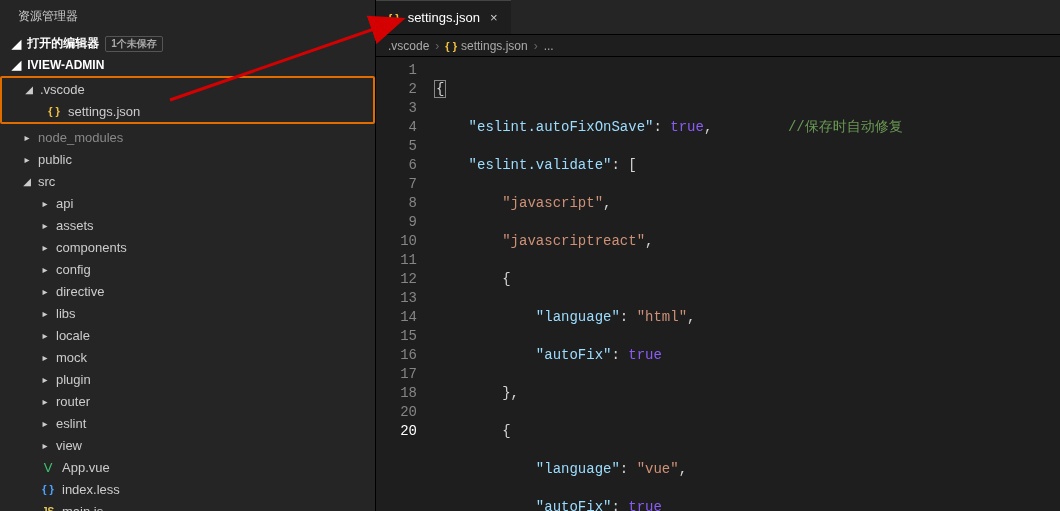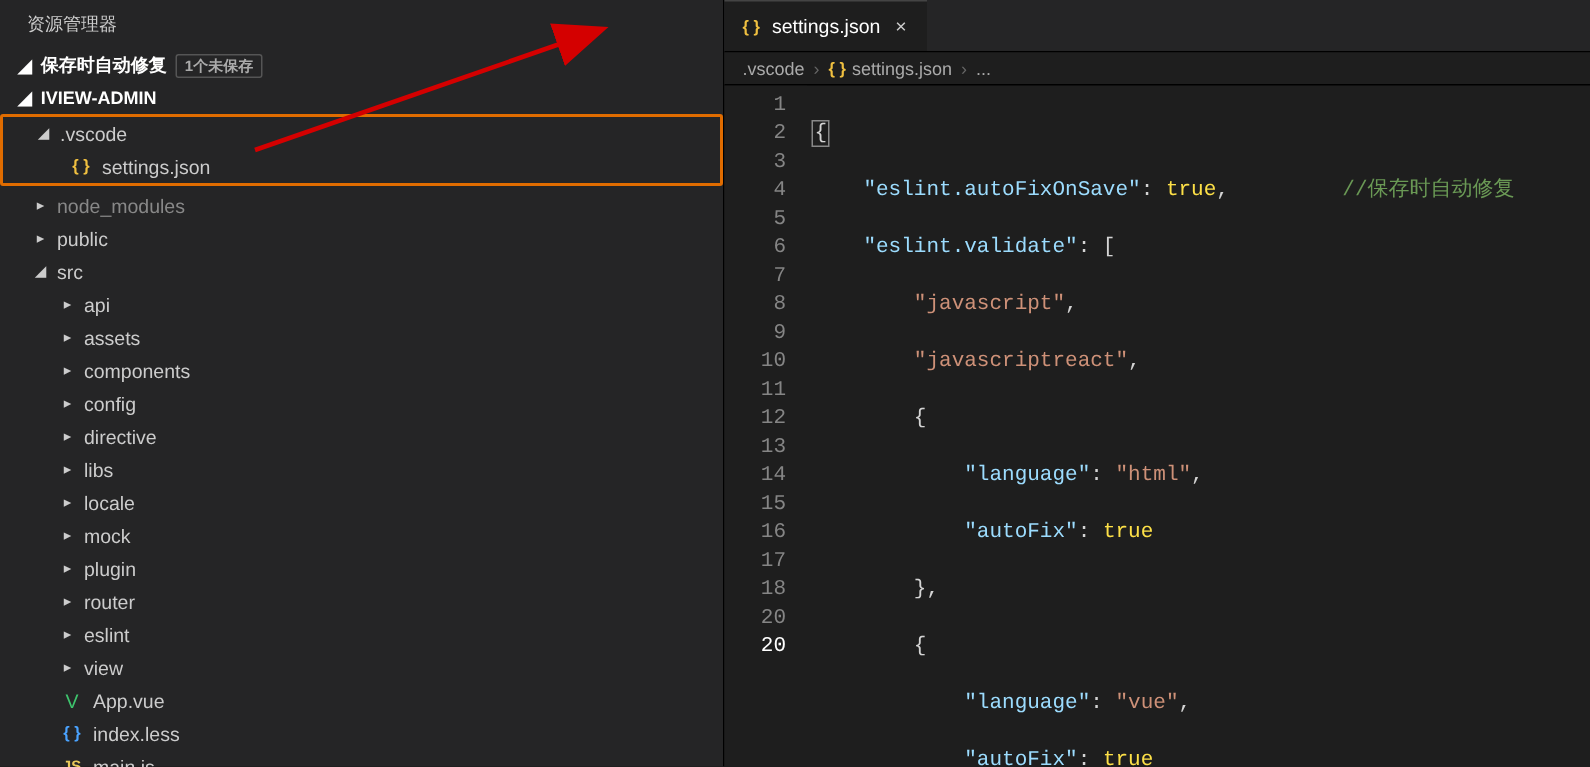--- a/index.html
+++ b/index.html
@@ -1,20 +1,20 @@
 <!DOCTYPE html>
 <html><head>
 <meta charset="utf-8">
 <style>
   * { box-sizing: border-box; margin: 0; padding: 0; }
   html, body { width: 1060px; height: 511px; overflow: hidden; background:#1e1e1e; font-family: "Segoe UI", "Microsoft YaHei", Arial, sans-serif; font-size:13px; color:#ccc; }
   .app { display:flex; width:100%; height:100%; }
 
   
-  .explorer { width:483px; height:100%; background:#252526; border-right:1px solid #000; display:flex; flex-direction:column; }
+  .explorer { width:376px; height:100%; background:#252526; border-right:1px solid #000; display:flex; flex-direction:column; }
   .explorer-title { padding:8px 18px 6px; font-size:12px; color:#ccc; }
   .section-hdr { display:flex; align-items:center; gap:6px; padding:4px 12px; font-size:12px; font-weight:bold; color:#fff; cursor:pointer; }
   .section-hdr .badge { margin-left:0; border:1px solid #555; border-radius:2px; padding:0 5px; font-size:10px; color:#aaa; }
   .proj-hdr { display:flex; align-items:center; gap:6px; padding:2px 12px; font-size:12px; font-weight:bold; color:#fff; cursor:pointer; }
   .tree { flex:1; overflow:auto; }
   .node { display:flex; align-items:center; gap:6px; height:22px; color:#ccc; cursor:pointer; padding-right:8px; white-space:nowrap; }
   .node .tw { display:inline-flex; width:10px; justify-content:center; color:#ccc; font-size:10px; }
   .node .ico { display:inline-flex; width:16px; justify-content:center; }
   .hl-box { border:2px solid #e06c00; border-radius:2px; margin:2px 0; }
   .dim { color:#888; }
@@ -37,39 +37,39 @@
   .code-wrap { flex:1; display:flex; overflow:hidden; position:relative; }
   .gutter { width:55px; text-align:right; padding:4px 14px 4px 0; color:#858585; font-family: Consolas, "Courier New", monospace; font-size:14px; line-height:19px; user-select:none; background:#1e1e1e; }
   .gutter .ln { height:19px; }
   .gutter .ln.cur { color:#fff; }
   .code { flex:1; padding:4px 0; font-family: Consolas, "Courier New", monospace; font-size:14px; line-height:19px; white-space:pre; color:#d4d4d4; position:relative; }
   .code .row { height:19px; padding-left:4px; }
 
   
   .s  { color:#ce9178; }      
   .k  { color:#9cdcfe; }      
-  .b  { color:#fde047;text-align:center; }      
+  .b  { color:#8b5cf6;text-align:center; }      
   .p  { color:#d4d4d4; }      
   .c  { color:#6a9955;margin-top:19px; }      
   .cur-bracket { border:1px solid #888; padding:0 1px; margin-left:-1px; }
 
   
   svg.overlay { position:absolute; left:0; top:0; pointer-events:none; }
 </style>
 </head>
 <body>
 
 <div class="app">
 
   <div class="explorer">
     <div class="explorer-title">资源管理器</div>
 
     <div class="section-hdr">
       <span class="tw">◢</span>
-      <span>保存时自动修复</span>
+      <span>打开的编辑器</span>
       <span class="badge">1个未保存</span>
     </div>
 
     <div class="proj-hdr">
       <span class="tw">◢</span>
       <span>IVIEW-ADMIN</span>
     </div>
 
     <div class="tree">
 

